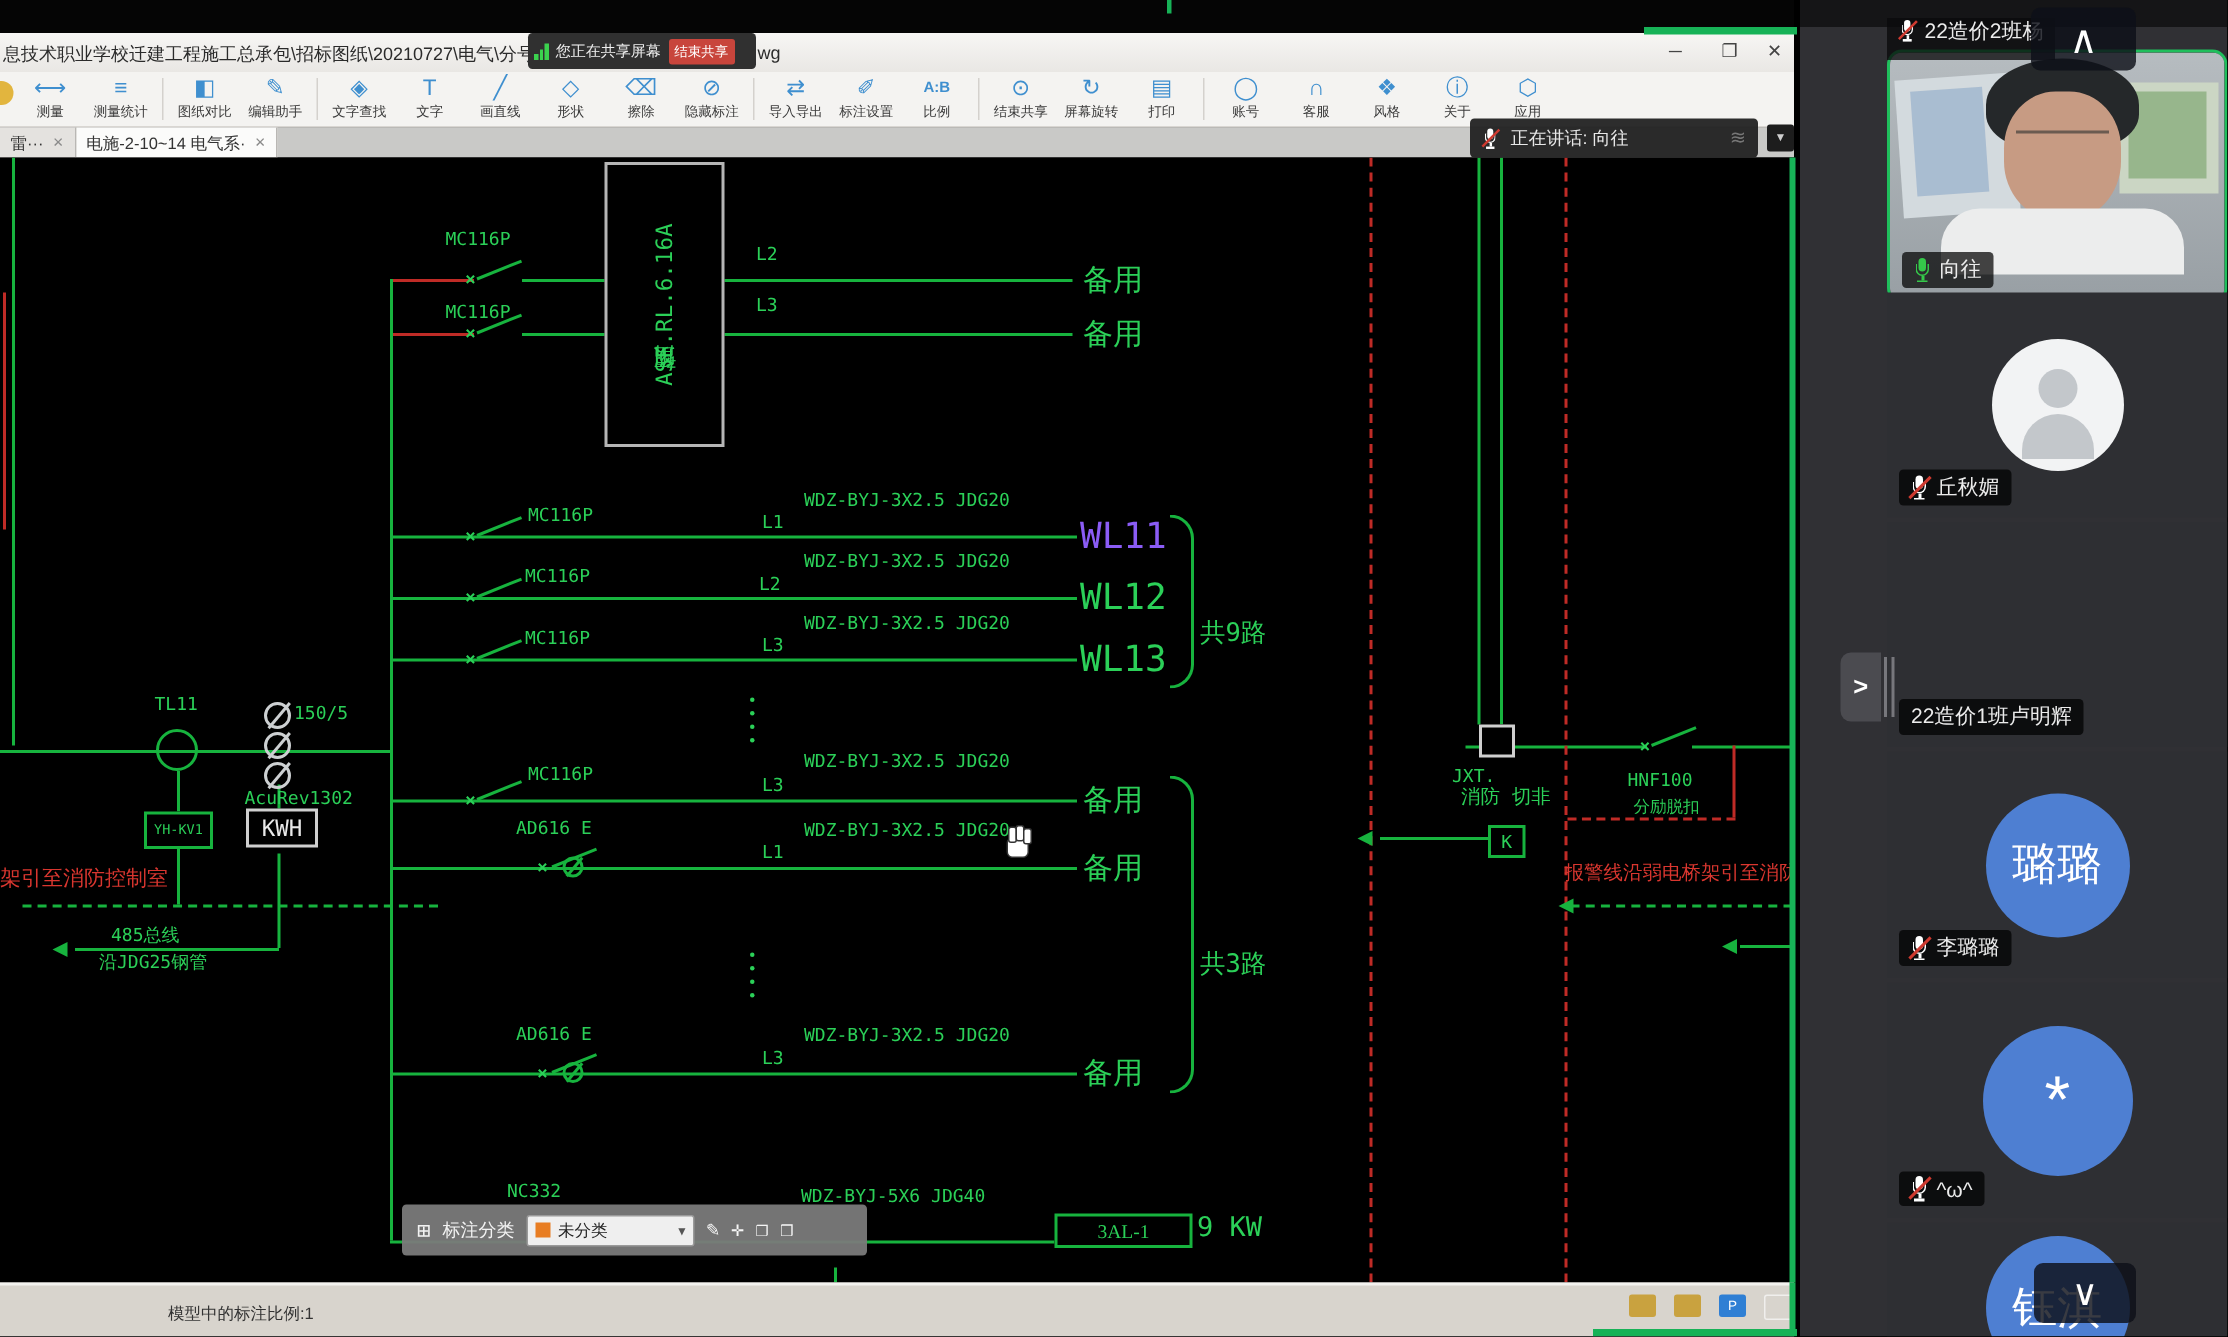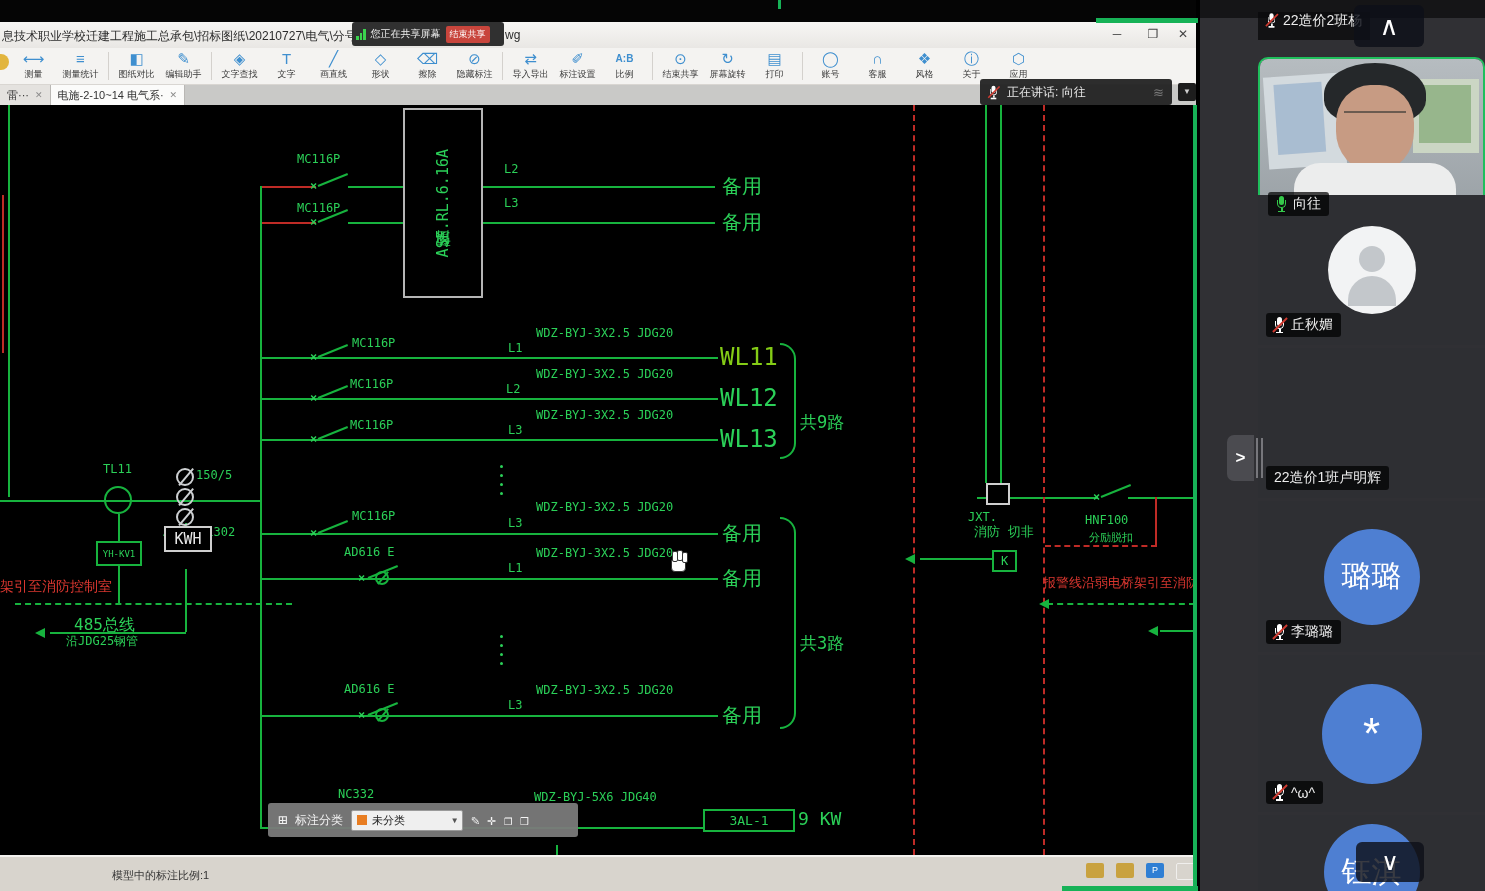--- a/index.html
+++ b/index.html
@@ -294,21 +294,21 @@
         <div class="vline" style="left: 556px; top: 740px; height: 10px; background: rgb(23, 179, 62);"></div>
         <div class="dtext" style="left: 297px; top: 48px; font-size: 12px; color: rgb(43, 208, 88);">MC116P</div>
         <div class="dtext" style="left: 297px; top: 97px; font-size: 12px; color: rgb(43, 208, 88);">MC116P</div>
         <div class="dtext" style="left: 504px; top: 58px; font-size: 12px; color: rgb(43, 208, 88);">L2</div>
         <div class="dtext" style="left: 504px; top: 92px; font-size: 12px; color: rgb(43, 208, 88);">L3</div>
         <div class="dtext" style="left: 722px; top: 71px; font-size: 20px; color: rgb(43, 208, 88);">备用</div>
         <div class="dtext" style="left: 722px; top: 107px; font-size: 20px; color: rgb(43, 208, 88);">备用</div>
         <div class="dtext" style="left: 352px; top: 232px; font-size: 12px; color: rgb(43, 208, 88);">MC116P</div>
         <div class="dtext" style="left: 508px; top: 237px; font-size: 12px; color: rgb(43, 208, 88);">L1</div>
         <div class="dtext" style="left: 536px; top: 222px; font-size: 12px; color: rgb(43, 208, 88);">WDZ-BYJ-3X2.5 JDG20</div>
-        <div class="dtext" style="left: 720px; top: 240px; font-size: 24px; color: #84cc16;">WL11</div>
+        <div class="dtext" style="left: 720px; top: 240px; font-size: 24px; color: #8b5cf6;">WL11</div>
         <div class="dtext" style="left: 350px; top: 273px; font-size: 12px; color: rgb(43, 208, 88);">MC116P</div>
         <div class="dtext" style="left: 506px; top: 278px; font-size: 12px; color: rgb(43, 208, 88);">L2</div>
         <div class="dtext" style="left: 536px; top: 263px; font-size: 12px; color: rgb(43, 208, 88);">WDZ-BYJ-3X2.5 JDG20</div>
         <div class="dtext" style="left: 720px; top: 281px; font-size: 24px; color: rgb(43, 208, 88);">WL12</div>
         <div class="dtext" style="left: 350px; top: 314px; font-size: 12px; color: rgb(43, 208, 88);">MC116P</div>
         <div class="dtext" style="left: 508px; top: 319px; font-size: 12px; color: rgb(43, 208, 88);">L3</div>
         <div class="dtext" style="left: 536px; top: 304px; font-size: 12px; color: rgb(43, 208, 88);">WDZ-BYJ-3X2.5 JDG20</div>
         <div class="dtext" style="left: 720px; top: 322px; font-size: 24px; color: rgb(43, 208, 88);">WL13</div>
         <div class="dtext" style="left: 800px; top: 309px; font-size: 17px; color: rgb(43, 208, 88); text-align: center;">共9路</div>
         <div class="dtext" style="left: 352px; top: 405px; font-size: 12px; color: rgb(43, 208, 88);">MC116P</div>
@@ -323,38 +323,38 @@
         <div class="dtext" style="left: 344px; top: 578px; font-size: 12px; color: rgb(43, 208, 88);">AD616 E</div>
         <div class="dtext" style="left: 508px; top: 594px; font-size: 12px; color: rgb(43, 208, 88);">L3</div>
         <div class="dtext" style="left: 536px; top: 579px; font-size: 12px; color: rgb(43, 208, 88);">WDZ-BYJ-3X2.5 JDG20</div>
         <div class="dtext" style="left: 722px; top: 600px; font-size: 20px; color: rgb(43, 208, 88);">备用</div>
         <div class="dtext" style="left: 338px; top: 683px; font-size: 12px; color: rgb(43, 208, 88);">NC332</div>
         <div class="dtext" style="left: 534px; top: 686px; font-size: 12px; color: rgb(43, 208, 88);">WDZ-BYJ-5X6 JDG40</div>
         <div class="dtext" style="left: 798px; top: 705px; font-size: 18px; color: rgb(43, 208, 88);">9 KW</div>
         <div class="dtext" style="left: 103px; top: 358px; font-size: 12px; color: rgb(43, 208, 88);">TL11</div>
         <div class="dtext" style="left: 196px; top: 364px; font-size: 12px; color: rgb(43, 208, 88);">150/5</div>
         <div class="dtext" style="left: 163px; top: 421px; font-size: 12px; color: rgb(43, 208, 88);">AcuRev1302</div>
-        <div class="dtext" style="left: 74px; top: 512px; font-size: 16px; color: rgb(43, 208, 88);">485总线</div>
+        <div class="dtext" style="left: 74px; top: 512px; font-size: 12px; color: rgb(43, 208, 88);">485总线</div>
         <div class="dtext" style="left: 66px; top: 530px; font-size: 12px; color: rgb(43, 208, 88);">沿JDG25钢管</div>
         <div class="dtext" style="left: 0px; top: 474px; font-size: 14px; color: rgb(217, 54, 47);">架引至消防控制室</div>
         <div class="dtext" style="left: 968px; top: 406px; font-size: 12px; color: rgb(43, 208, 88);">JXT.</div>
         <div class="dtext" style="left: 974px; top: 420px; font-size: 13px; color: rgb(43, 208, 88);">消防 切非</div>
         <div class="dtext" style="left: 1085px; top: 409px; font-size: 12px; color: rgb(43, 208, 88);">HNF100</div>
         <div class="dtext" style="left: 1089px; top: 427px; font-size: 11px; color: rgb(43, 208, 88);">分励脱扣</div>
         <div class="dtext" style="left: 1043px; top: 471px; font-size: 13px; color: rgb(217, 54, 47);">报警线沿弱电桥架引至消防控制室</div>
         <div class="dbox" style="left: 403px; top: 3px; width: 80px; height: 190px; border: 2px solid rgb(181, 181, 181);">
           <span style="color: rgb(43, 208, 88); font-size: 15px; white-space: nowrap; writing-mode: vertical-rl; transform: rotate(180deg);">预留ASF.RL.6.16A</span>
         </div>
         <div class="dbox" style="left: 96px; top: 436px; width: 46px; height: 25px; border: 2px solid rgb(23, 179, 62);">
           <span style="color: rgb(43, 208, 88); font-size: 9px; white-space: nowrap;">YH-KV1</span>
         </div>
-        <div class="dbox" style="left: 164px; top: 421px; width: 48px; height: 26px; border: 2px solid rgb(207, 207, 207);">
+        <div class="dbox" style="left: 164px; top: 434px; width: 48px; height: 26px; border: 2px solid rgb(207, 207, 207);">
           <span style="color: rgb(233, 233, 233); font-size: 15px; white-space: nowrap;">KWH</span>
         </div>
-        <div class="dbox" style="left: 703px; top: 704px; width: 92px; height: 23px; border: 2px solid rgb(23, 179, 62);">
+        <div class="dbox" style="left: 703px; top: 704px; width: 92px; height: 23px; border: 2px solid rgb(23, 179, 62); font-family: Liberation Serif, serif;">
           <span style="color: rgb(43, 208, 88); font-size: 13px; white-space: nowrap;">3AL-1</span>
         </div>
         <div class="dbox" style="left: 986px; top: 378px; width: 24px; height: 22px; border: 2px solid rgb(207, 207, 207);"></div>
         <div class="dbox" style="left: 992px; top: 445px; width: 25px; height: 22px; border: 2px solid rgb(23, 179, 62);">
           <span style="color: rgb(43, 208, 88); font-size: 12px; white-space: nowrap;">K</span>
         </div>
         <div class="dcirc" style="left: 104px; top: 381px; width: 28px; height: 28px; border: 2px solid rgb(23, 179, 62);"></div>
         <div class="dcirc" style="left: 176px; top: 363px; width: 18px; height: 18px; border: 2px solid rgb(205, 208, 210);">
           <i class="sl" style="background: rgb(205, 208, 210);"></i>
         </div>
@@ -430,21 +430,21 @@
     <div class="greenseg" style="left:1096px;top:18px;width:102px;height:5px;"></div>
     <div class="greenseg" style="left:1193px;top:105px;width:4px;height:750px;"></div>
     <div class="greenseg" style="left:1193px;top:855px;width:4px;height:36px;"></div>
     <div class="greenseg" style="left:1062px;top:886px;width:136px;height:5px;"></div>
     <div class="greenseg" style="left:778px;top:0;width:3px;height:9px;"></div>
   </div>
 
   <div class="sidebar">
     <div class="topdark"></div>
     <div id="tiles">
-        <div class="tile activeb" style="top: 57px; height: 169px; border-radius: 10px;">
+        <div class="tile activeb" style="top: 33px; height: 169px; border-radius: 10px;">
           <div class="vscene">
             <div class="vposter1">
               <i></i>
             </div>
             <div class="vposter2">
               <i></i>
             </div>
             <div class="vhair"></div>
             <div class="vface"></div>
             <div class="vglass"></div>

